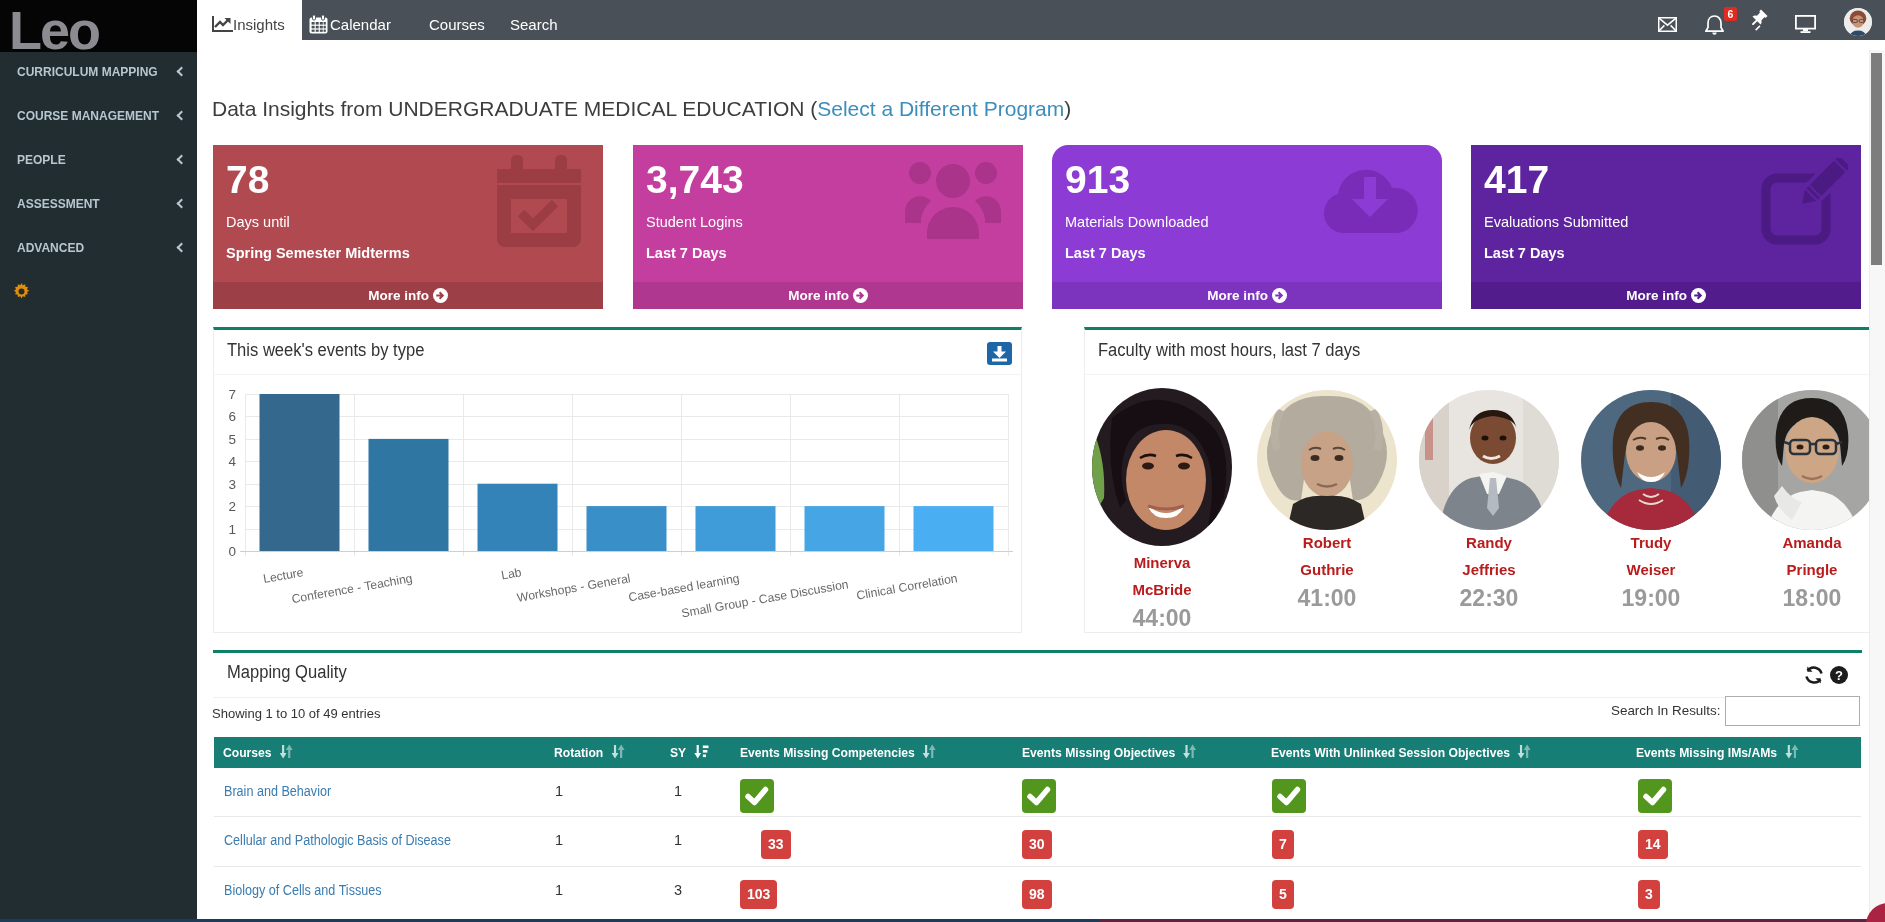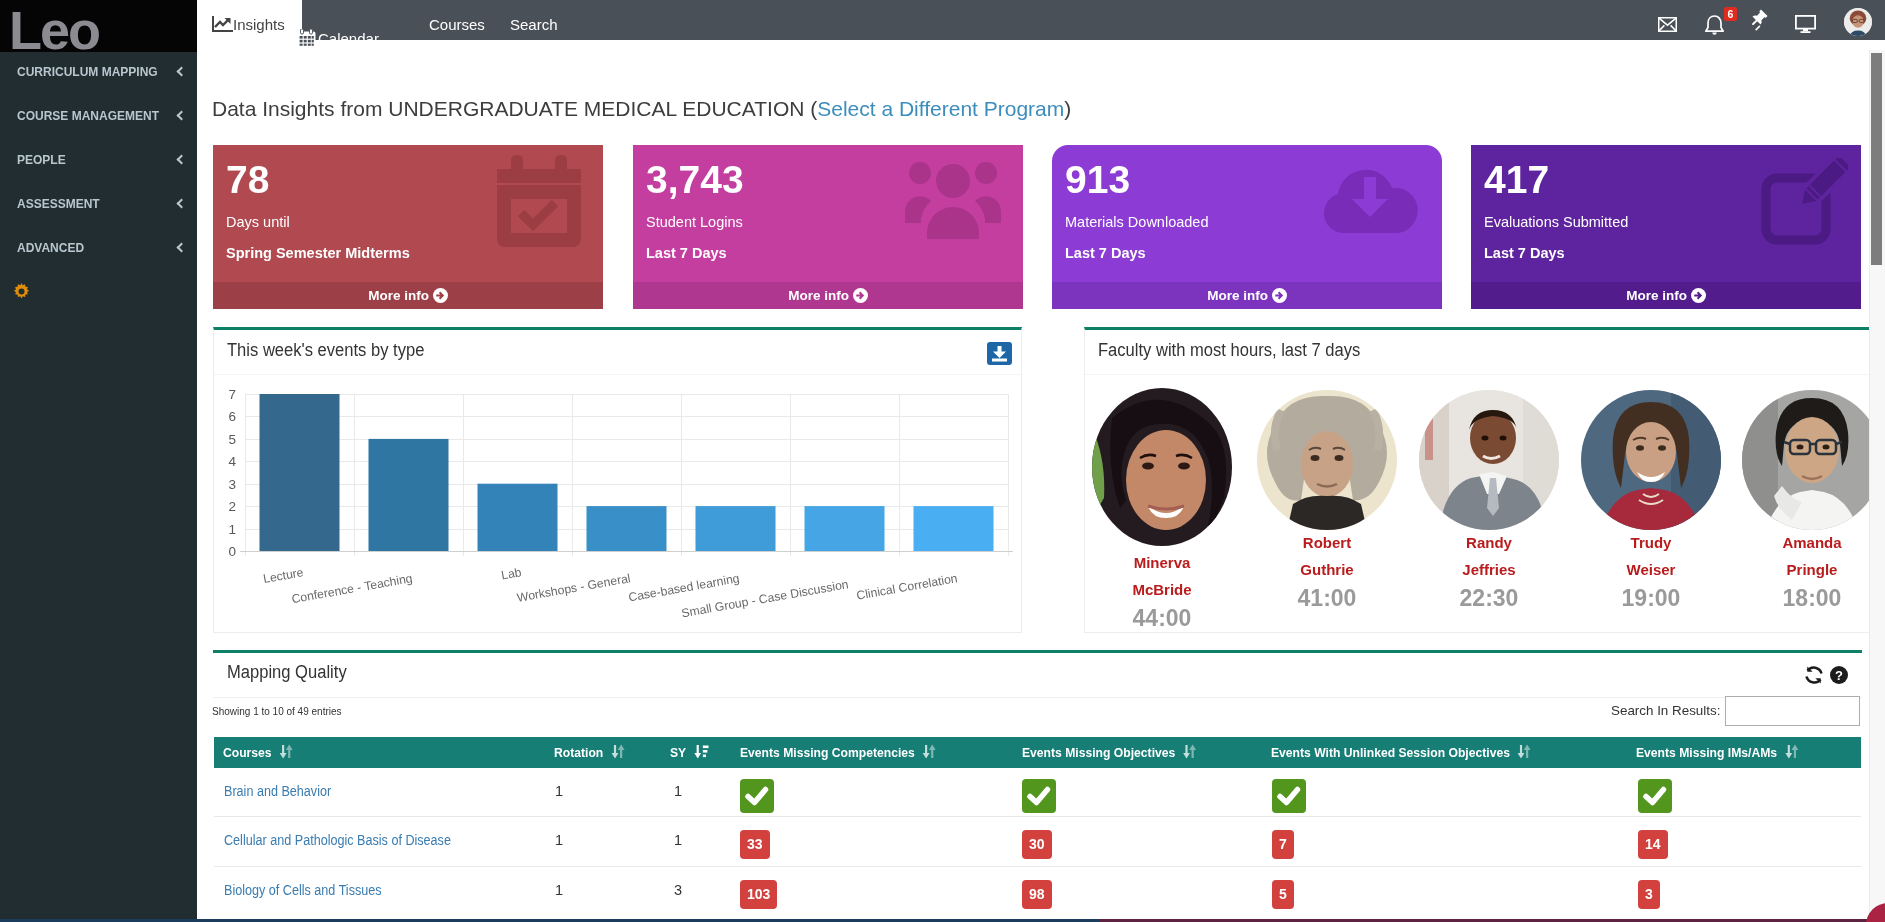--- a/index.html
+++ b/index.html
@@ -50,21 +50,21 @@
 
 
 .fac { position:absolute; text-align:center; color:#404040; }
 .fac .nm { font-size:15px; font-weight:bold; line-height:27px; color:#b91c1c; }
 .fac .tm { font-size:23px; font-weight:bold; color:#9a9a9a; margin-top:2px; }
 
 
 #panel-map { left:16px; top:600px; width:1649px; height:272px; border:none; border-top:3px solid #0f8068; }
 #panel-map .ptitle { left:14px; top:9px; }
 #map-headline { position:absolute; left:0; top:44px; width:100%; border-top:1px solid #f0f0f0; }
-#showing { position:absolute; left:-1px; top:53px; font-size:10px; color:#333; }
+#showing { position:absolute; left:-1px; top:53px; font-size:13px; color:#333; }
 #searchlbl { position:absolute; left:1398px; top:50px; font-size:13.4px; color:#333; }
 #searchbox { position:absolute; left:1512px; top:43px; width:135px; height:30px; border:1px solid #adadad; background:#fff; }
 #thead { position:absolute; left:1px; top:84px; width:1647px; height:31px; background:#177e76; color:#fff; }
 .th { position:absolute; top:0; height:31px; line-height:31px; font-size:13.5px; font-weight:bold; white-space:nowrap; transform:scaleX(0.9); transform-origin:left center; }
 .sorti { vertical-align:-2px; margin-left:8px; }
 .trow { position:absolute; left:1px; width:1647px; height:49px; border-bottom:1px solid #e8e8e8; }
 .trow a { font-size:14px; color:#3a7cb0; text-decoration:none; position:absolute; left:10px; top:15px; white-space:nowrap; transform:scaleX(0.9); transform-origin:left center; }
 .tnum { position:absolute; top:15px; font-size:14.5px; color:#333; }
 .okbadge { position:absolute; width:34px; height:34px; background:#53961d; border-radius:4px; top:11px; }
 .redbadge { position:absolute; min-width:10px; height:29px; background:#d2413d; border-radius:4px; top:13px;
@@ -90,21 +90,21 @@
 
 <div class="abs" id="topnav">
   <div class="tab" id="tab-insights">
     <svg style="position:absolute;left:15px;top:16px;" width="21" height="18" viewBox="0 0 21 18">
       <path d="M1 0 v15 h20" stroke="#444" stroke-width="2" fill="none"></path>
       <path d="M3 11 L8 6 L11 9 L17 3" stroke="#444" stroke-width="2.4" fill="none"></path>
       <path d="M12.5 2 h6 v6 z" fill="#444"></path>
     </svg>
     <span style="position:absolute;left:36px;">Insights</span>
   </div>
-  <div class="tab" style="left:100px;margin-top:14px;">
+  <div class="tab" style="left:112px;">
     <svg style="position:absolute;left:0;top:15px;" width="19" height="19" viewBox="0 0 19 19">
       <rect x="0.5" y="2.5" width="18" height="16" rx="2" fill="#fff"></rect>
       <rect x="3.5" y="0" width="3" height="5" rx="1.2" fill="#fff" stroke="#495057" stroke-width="1"></rect>
       <rect x="12.5" y="0" width="3" height="5" rx="1.2" fill="#fff" stroke="#495057" stroke-width="1"></rect>
       <g fill="#495057">
         <rect x="2.6" y="7" width="3" height="2.6"></rect>
           <rect x="6.7" y="7" width="3" height="2.6"></rect>
           <rect x="10.8" y="7" width="3" height="2.6"></rect>
           <rect x="14.6" y="7" width="2.2" height="2.6"></rect>
         <rect x="2.6" y="10.8" width="3" height="2.6"></rect>
@@ -509,21 +509,21 @@
             <path d="M8 17.5 l6.5 6 L25.5 10.5" stroke="#fff" stroke-width="5.5" fill="none" stroke-linecap="round" stroke-linejoin="round"></path>
           </svg></div>
       <div class="okbadge" style="left:1424px;"><svg width="33" height="33" viewBox="0 0 33 33">
             <path d="M8 17.5 l6.5 6 L25.5 10.5" stroke="#fff" stroke-width="5.5" fill="none" stroke-linecap="round" stroke-linejoin="round"></path>
           </svg></div>
     </div>
     <div class="trow" style="top:164px;height:50px;">
       <a href="#">Cellular and Pathologic Basis of Disease</a>
       <div class="tnum" style="left:341px;">1</div>
       <div class="tnum" style="left:460px;">1</div>
-      <div class="redbadge" style="left:526px;">33</div>
+      <div class="redbadge" style="left:547px;">33</div>
       <div class="redbadge" style="left:808px;">30</div>
       <div class="redbadge" style="left:1058px;">7</div>
       <div class="redbadge" style="left:1424px;">14</div>
     </div>
     <div class="trow" style="top:214px;height:51px;border-bottom:none;">
       <a href="#">Biology of Cells and Tissues</a>
       <div class="tnum" style="left:341px;">1</div>
       <div class="tnum" style="left:460px;">3</div>
       <div class="redbadge" style="left:526px;">103</div>
       <div class="redbadge" style="left:808px;">98</div>

